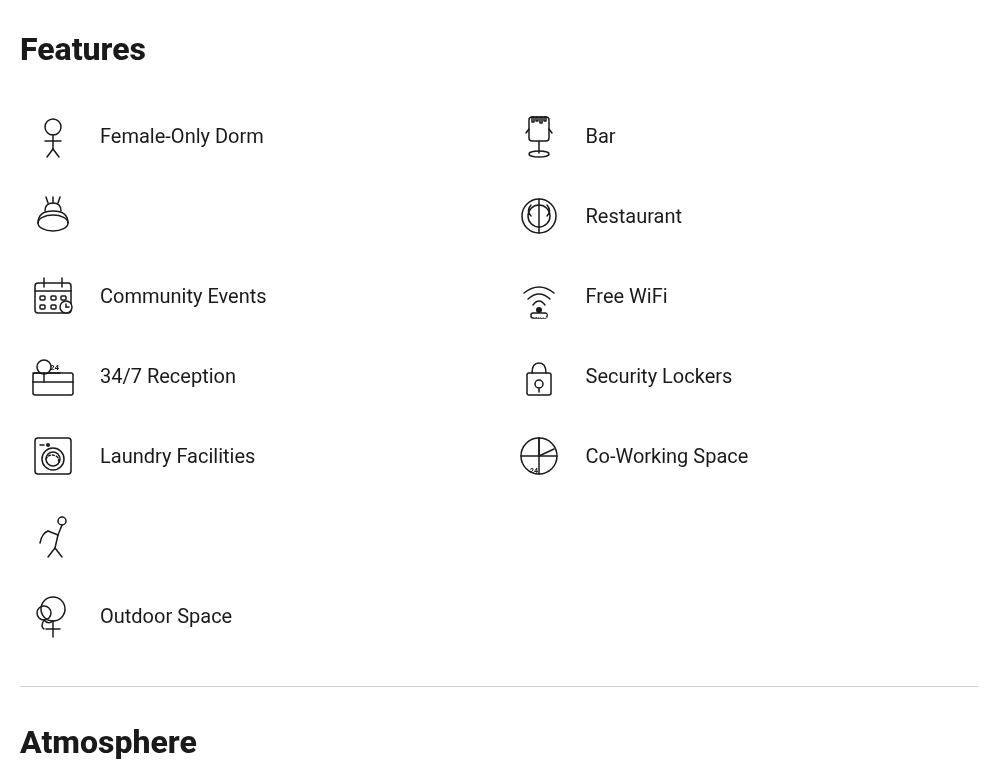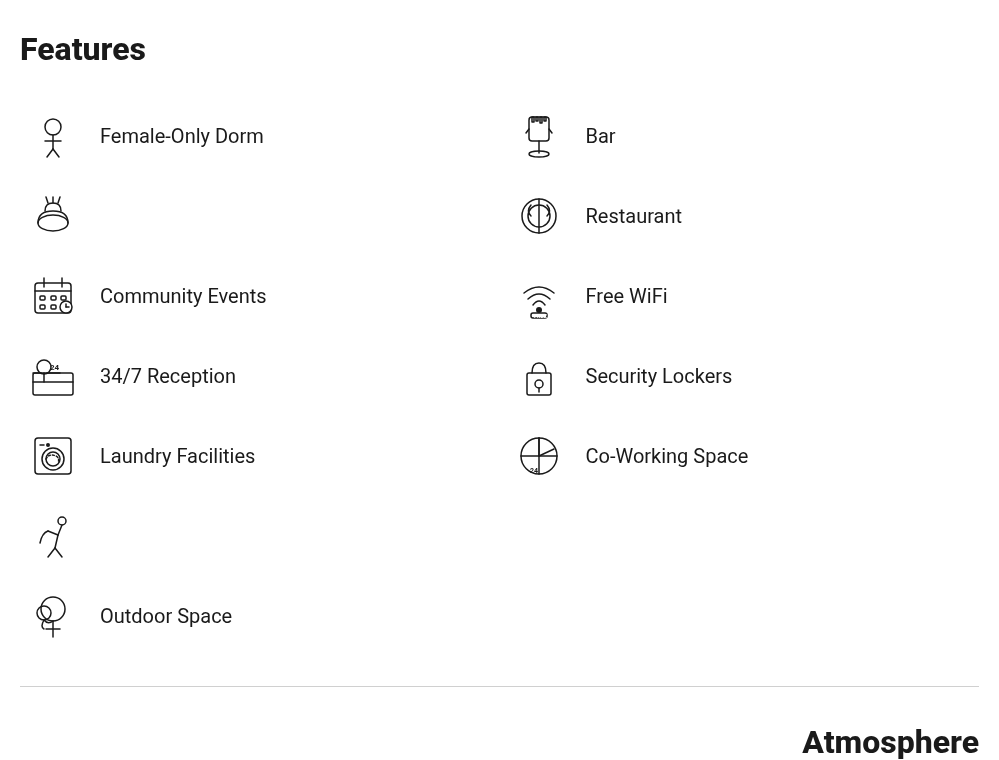--- a/index.html
+++ b/index.html
@@ -57,21 +57,20 @@
     }
 
     .divider {
       border: none;
       border-top: 1px solid #d0d0d0;
       margin: 20px 0 36px 0;
     }
 
     .atmosphere-section {
       margin-top: 24px;
-      text-align: right;
     }
   </style>
 </head>
 <body>
 
 <h2 class="section-title">Features</h2>
 
 <div class="features-grid">
 
   <div>

